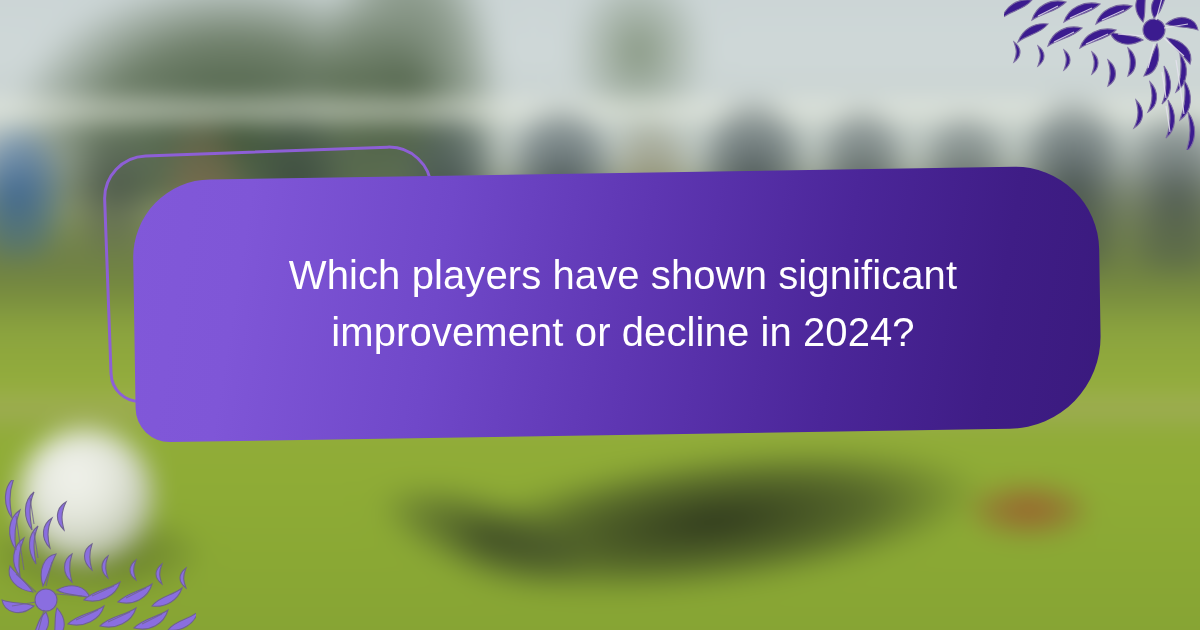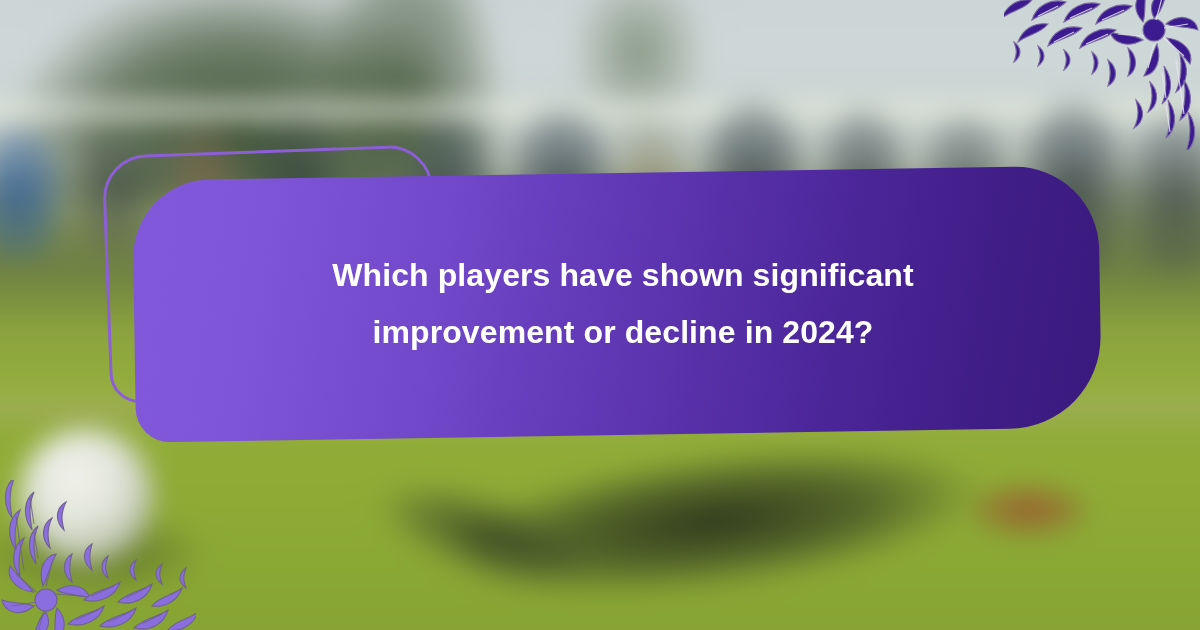--- a/index.html
+++ b/index.html
@@ -178,23 +178,23 @@
     height: 262px;
     border-radius: 78px 84px 92px 34px;
     background: linear-gradient(100deg, #8158d9 0%, #7f56d7 12%, #7048c9 32%, #5e36b2 52%, #4b2699 72%, #3f1d86 88%, #3a1a7e 100%);
     display: flex;
     align-items: center;
     justify-content: center;
     transform: rotate(-0.9deg);
   }
   .card-text {
     color: #ffffff;
-    font-size: 32px;
+    font-size: 40px;
     line-height: 57px;
-    font-weight: 700;
+    font-weight: 400;
     text-align: center;
     letter-spacing: .1px;
     max-width: 680px;
     transform: rotate(0.9deg);
     margin-left: 12px;
   }
 </style>
 </head>
 <body>
 

